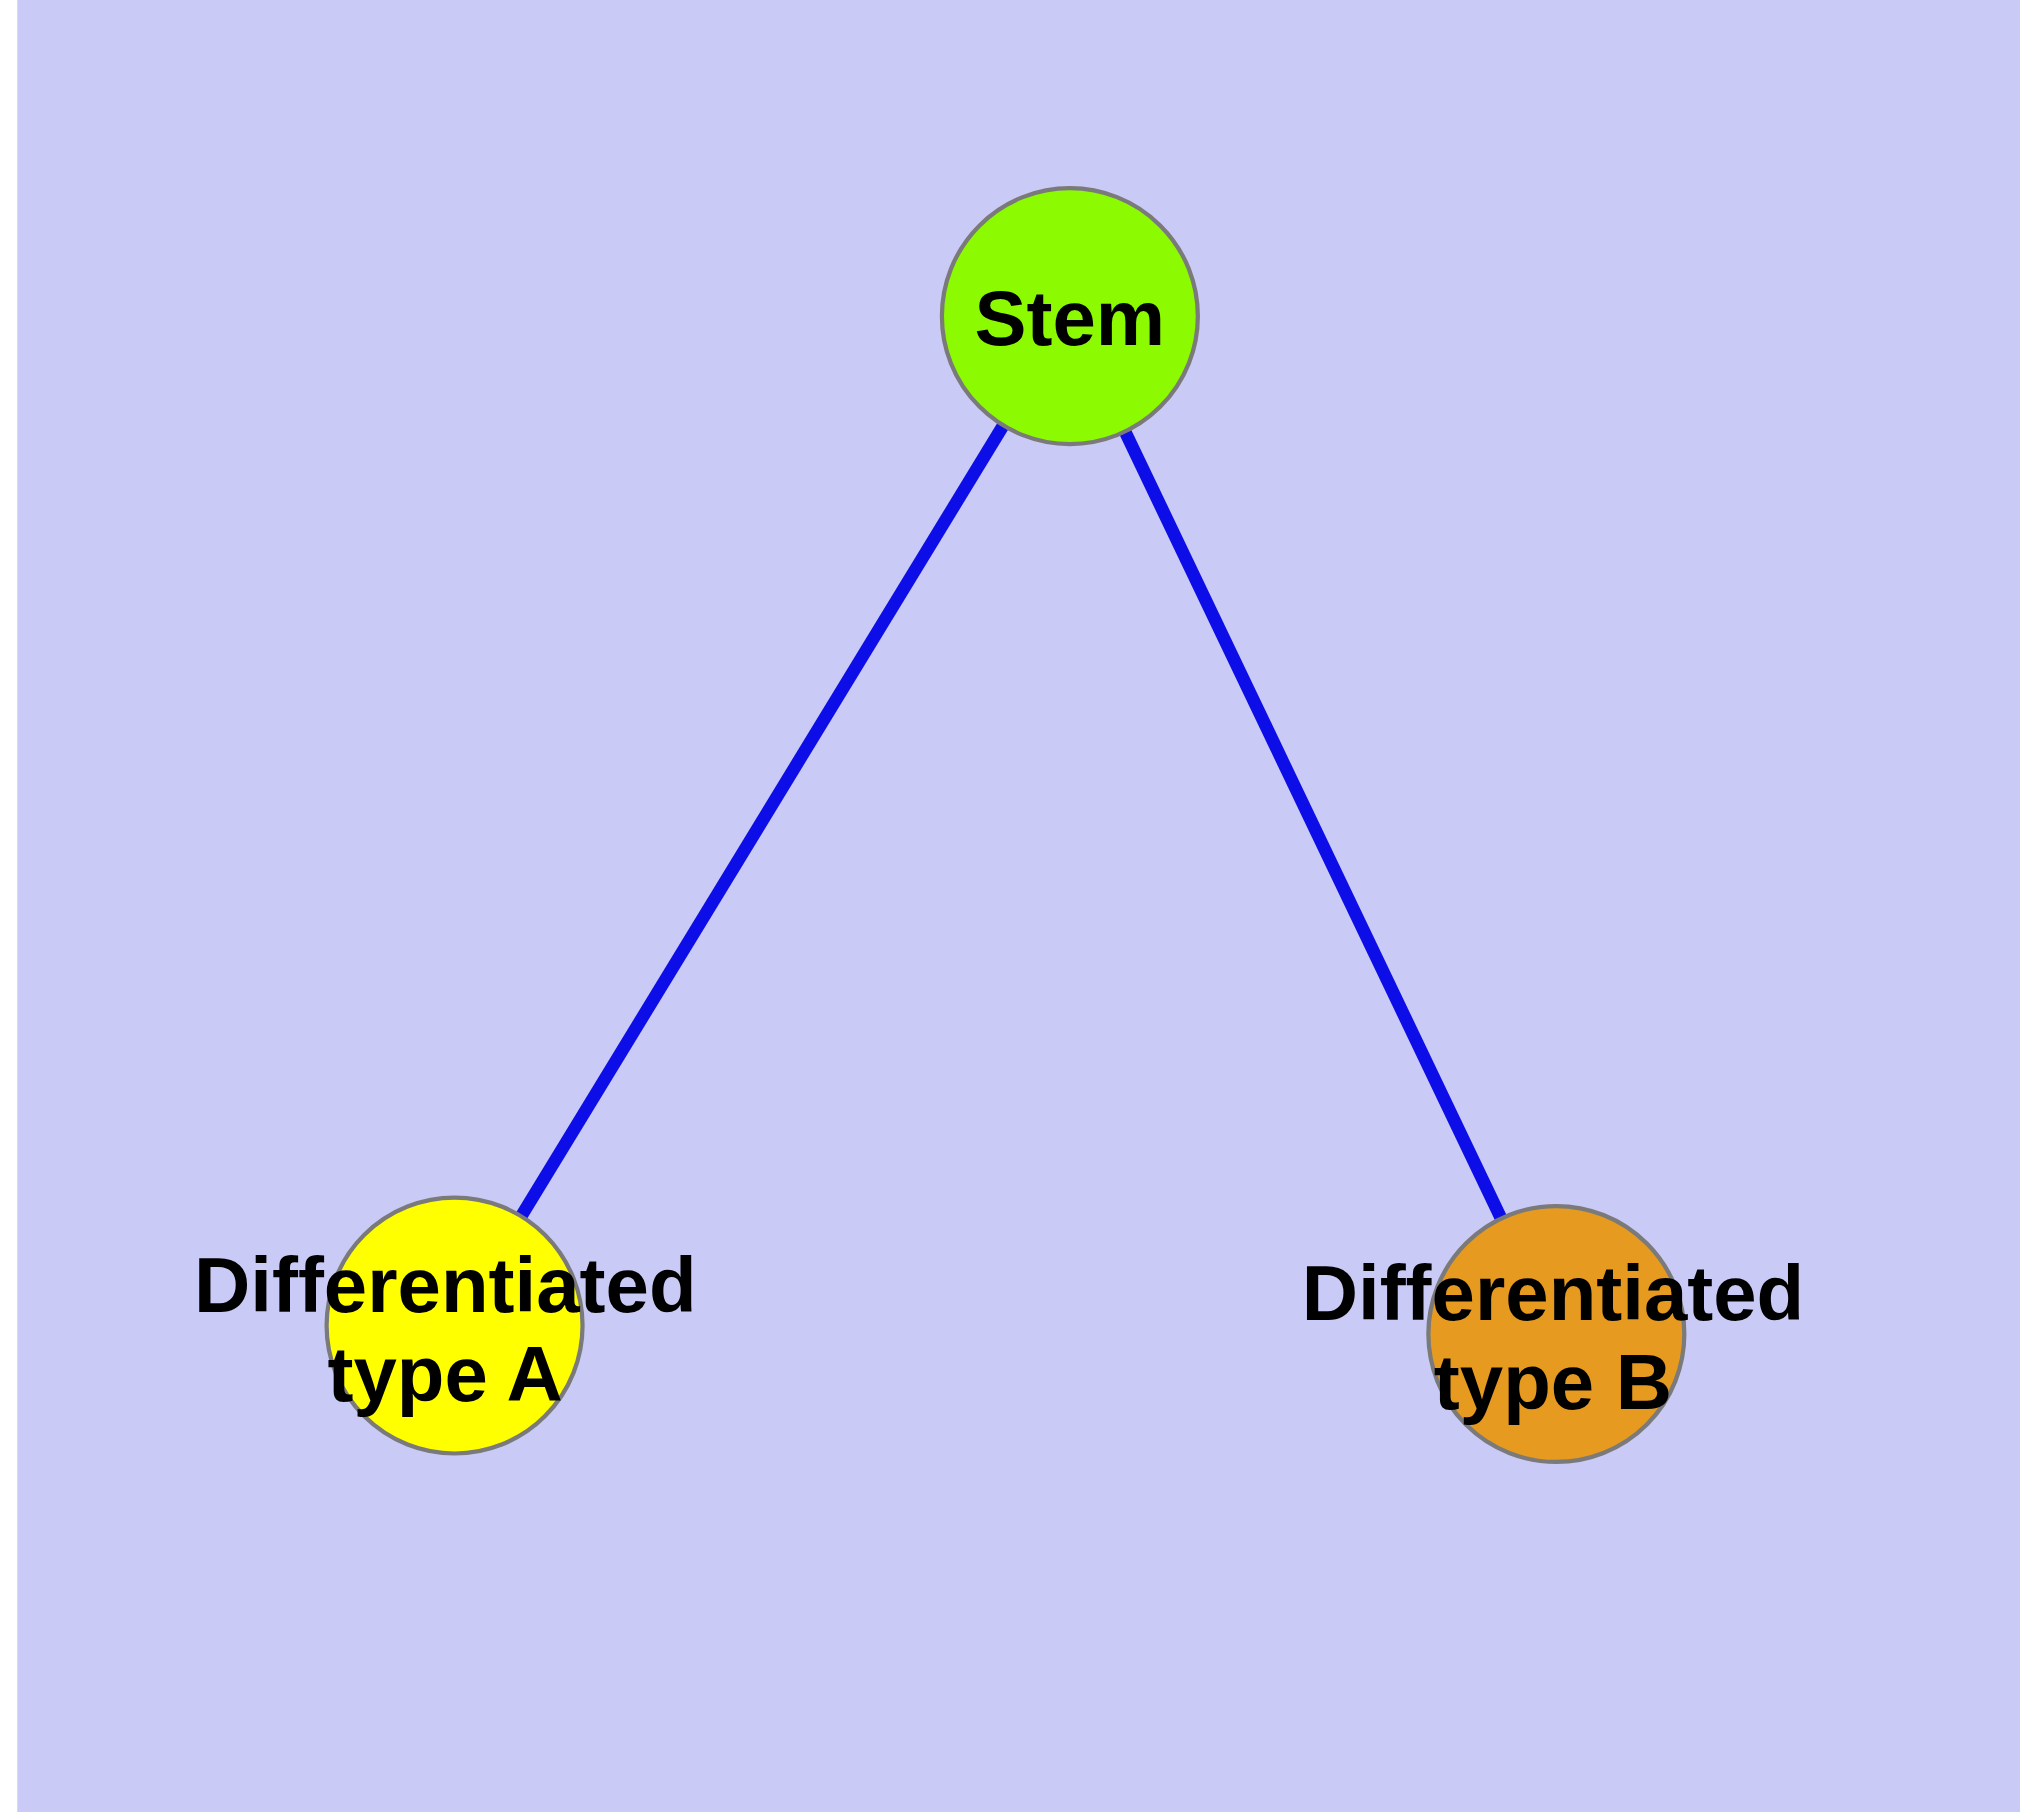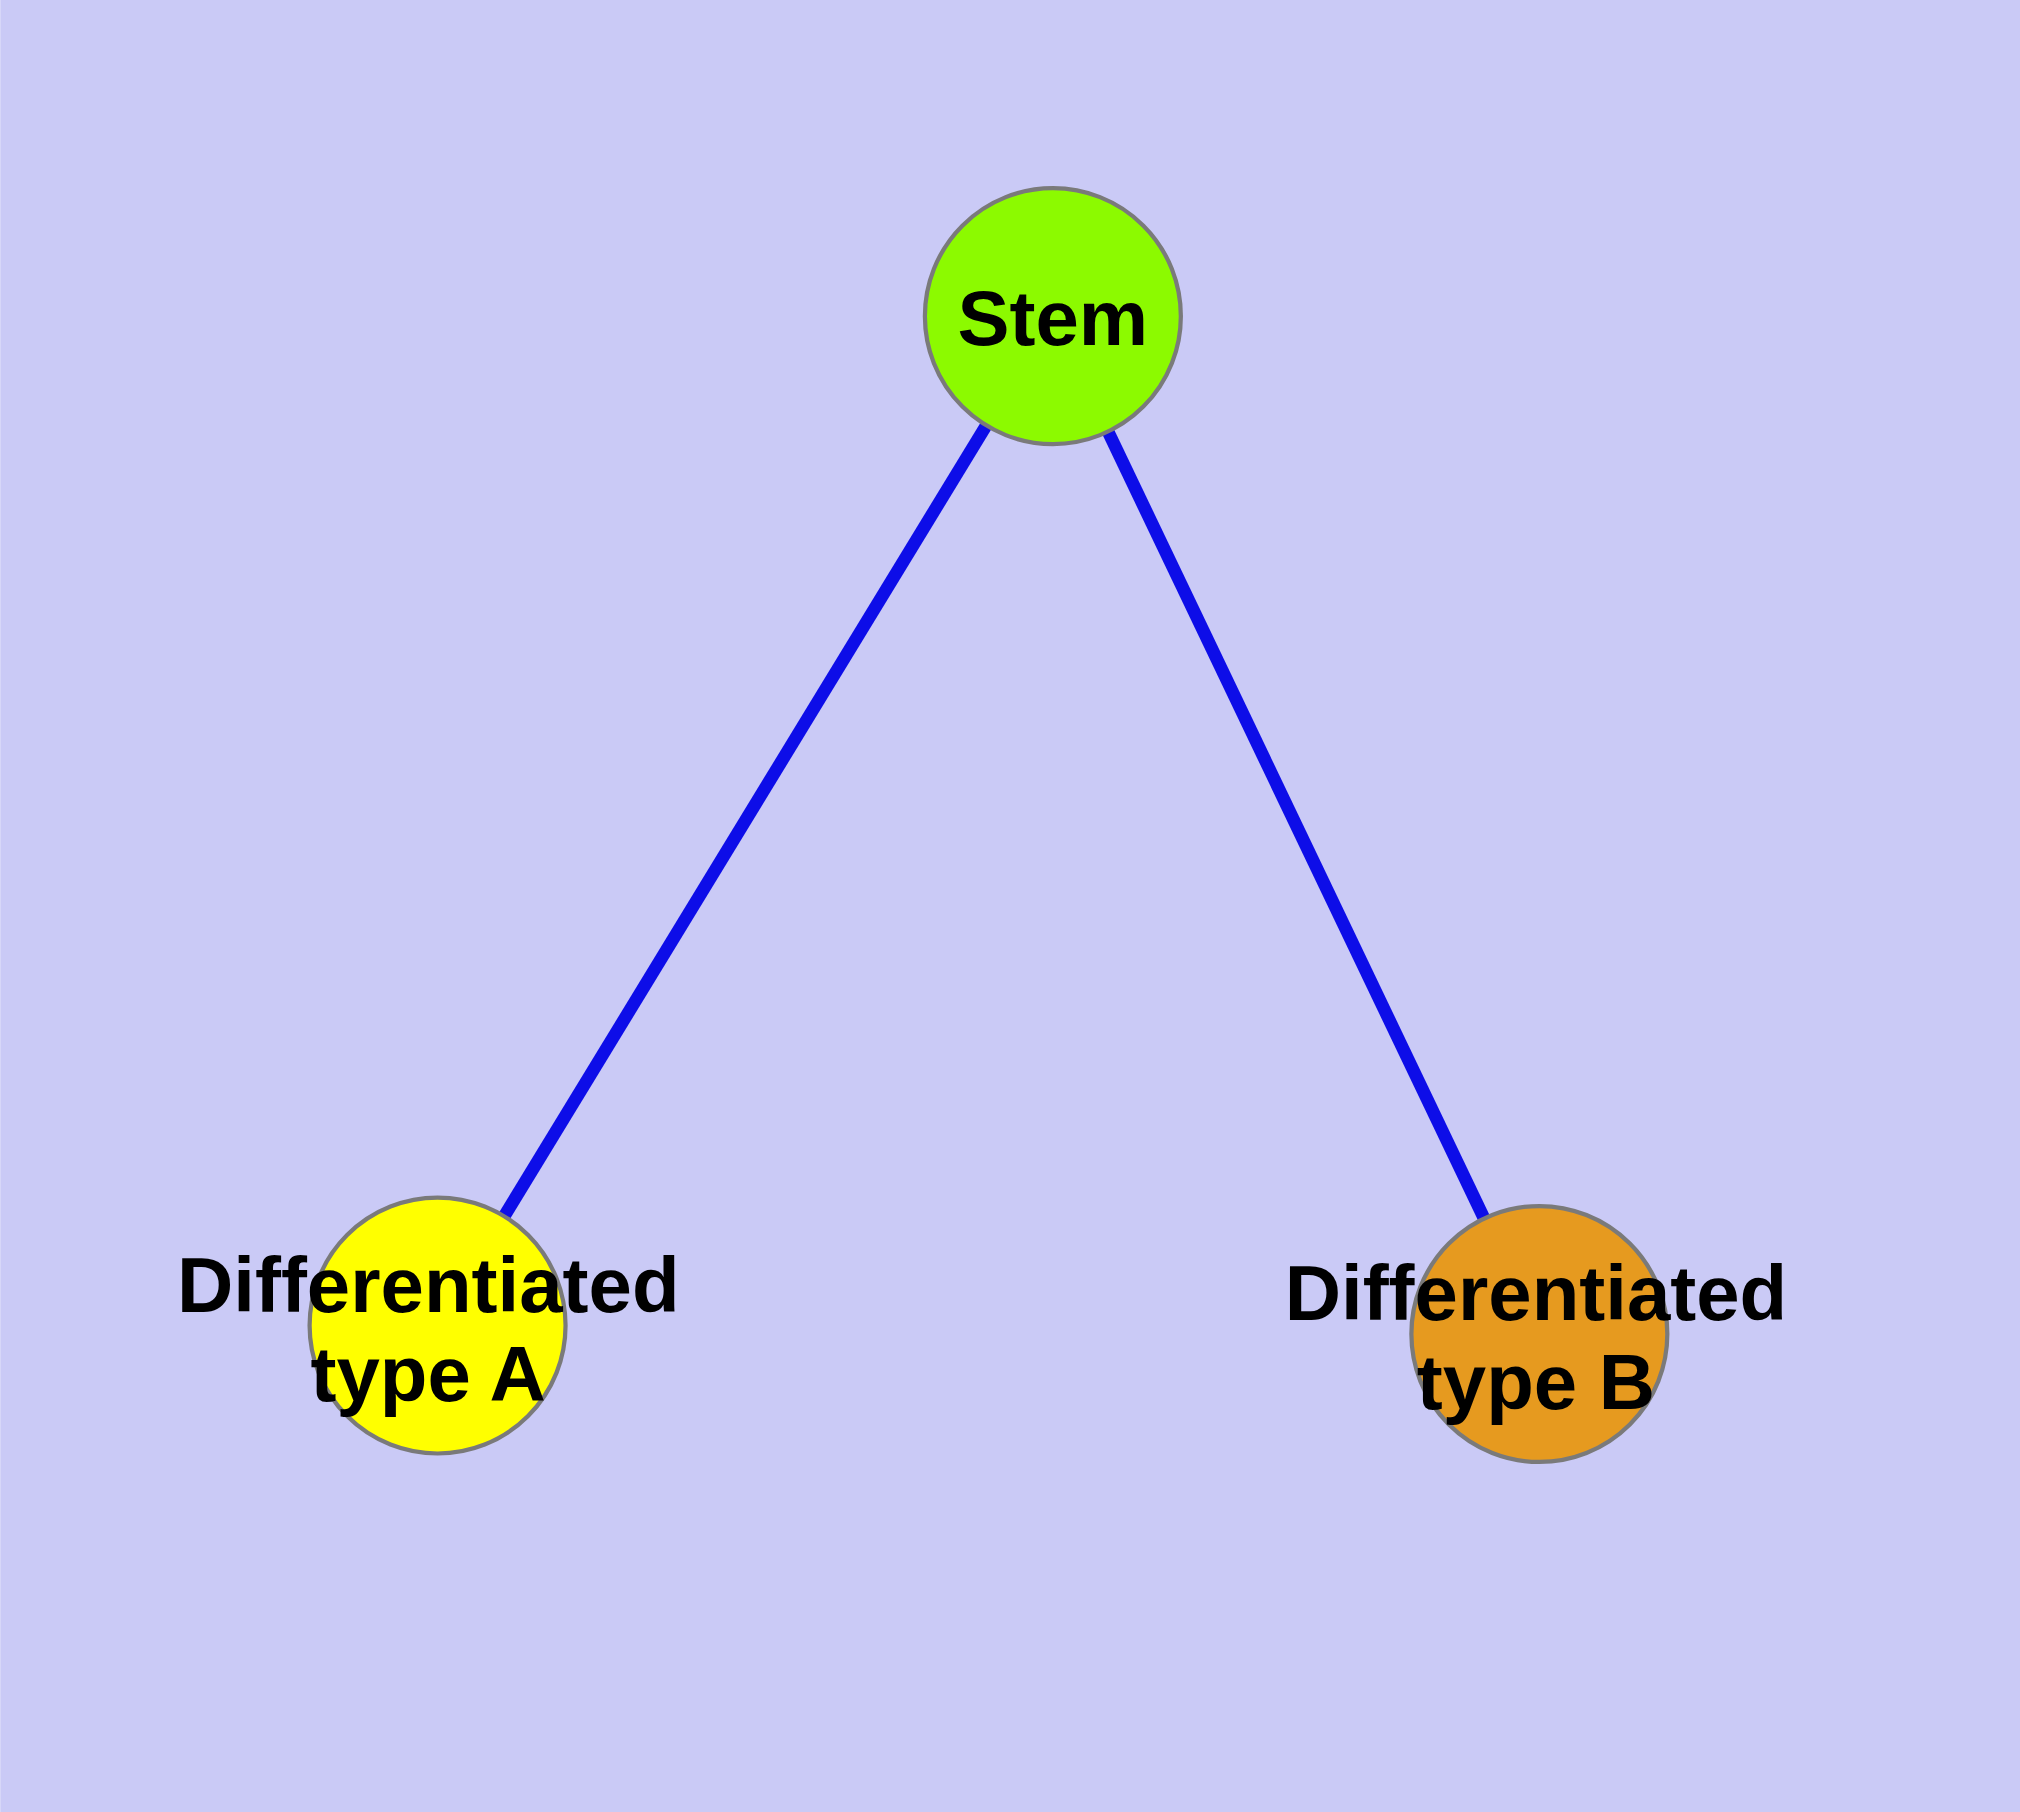--- a/index.html
+++ b/index.html
@@ -7,20 +7,21 @@
     padding: 0;
     width: 2021px;
     height: 1812px;
     overflow: hidden;
     font-family: "Liberation Sans", sans-serif;
   }
   .stage {
     position: relative;
     width: 1657px;
     height: 1812px;
+    margin-left: 17px;
   }
   svg.graph {
     display: block;
     width: 2021px;
     height: 1812px;
   }
   .edge {
     stroke-width: 15px;
     stroke-linecap: butt;
     fill: none;

